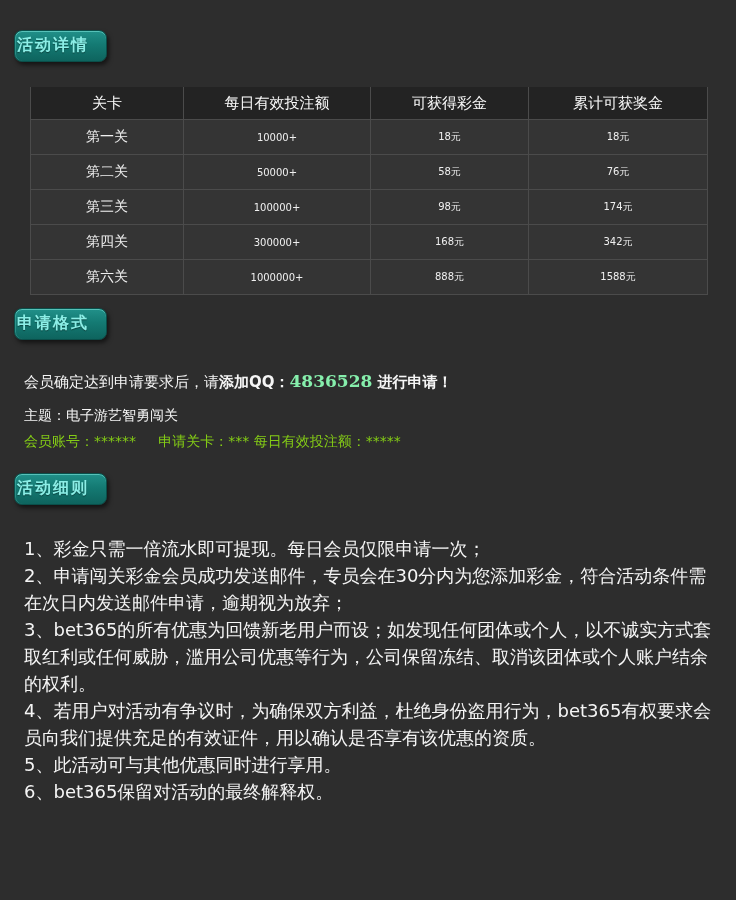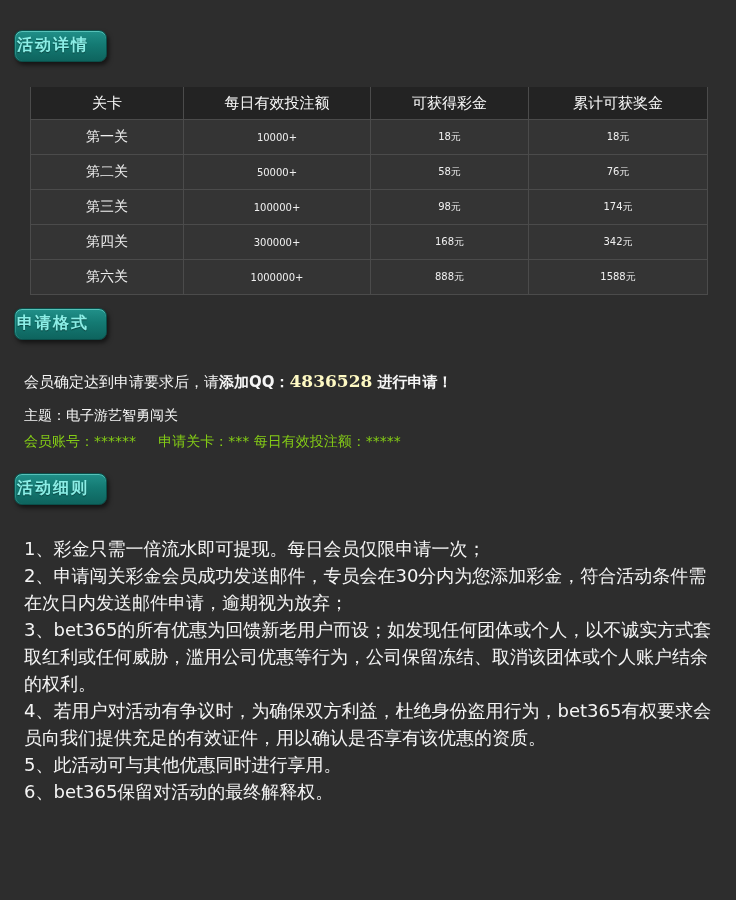--- a/index.html
+++ b/index.html
@@ -80,21 +80,21 @@
   .apply-line {
     margin: 31px 24px 0 24px;
     font-size: 15px;
     color: #f5f5f5;
   }
   .apply-line .b { font-weight: bold; }
   .qq-number {
     font-family: "DejaVu Serif", serif;
     font-weight: bold;
     font-size: 17px;
-    color: #fef9c3;
+    color: #86efac;
   }
   .subject-line {
     margin: 15px 24px 8px 24px;
     font-size: 14px;
     color: #f5f5f5;
   }
   .account-line {
     margin: 8px 24px 0 24px;
     font-size: 14px;
     color: #84cc16;

